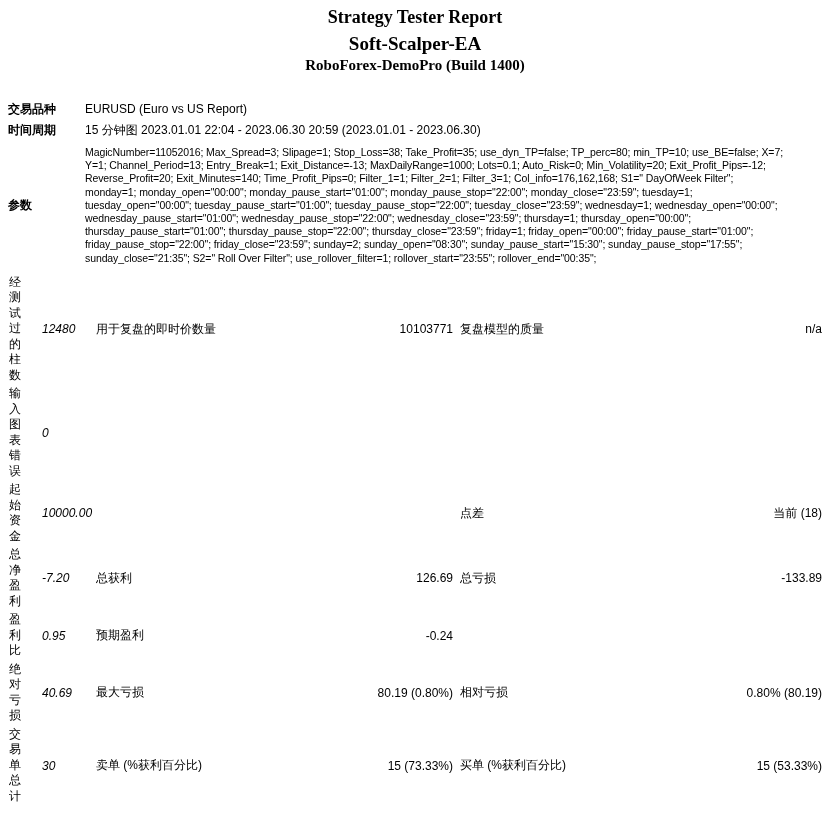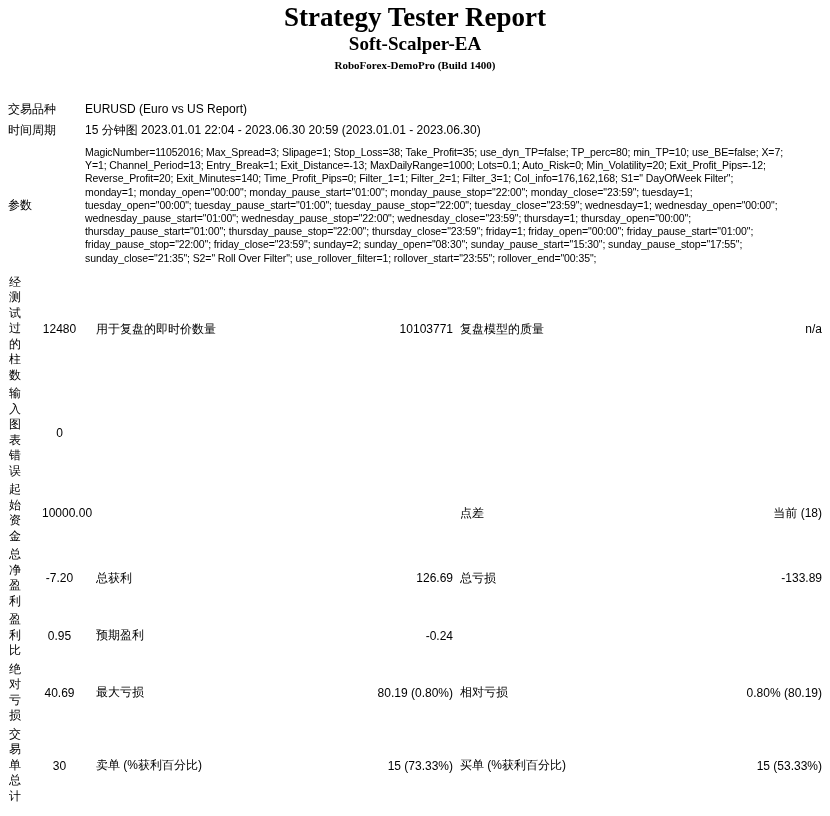--- a/index.html
+++ b/index.html
@@ -7,28 +7,28 @@
     width: 830px; height: 816px;
     background: #ffffff;
     color: #000000;
     font-family: "Liberation Sans", "DejaVu Sans", sans-serif;
     overflow: hidden;
   }
   .page { padding: 0 8px; }
 
   
   .report-header { text-align: center; font-family: "Liberation Serif", "DejaVu Serif", serif; }
-  .report-header h1 { font-size: 27px; font-weight: bold; margin-top: 3px; line-height: 29px; }
+  .report-header h1 { font-size: 18px; font-weight: bold; margin-top: 3px; line-height: 29px; }
   .report-header h2 { font-size: 19px; font-weight: bold; line-height: 24px; }
-  .report-header h3 { font-size: 11px; font-weight: bold; line-height: 18px; }
+  .report-header h3 { font-size: 15px; font-weight: bold; line-height: 18px; }
 
   
   .info-table { margin-top: 25px; font-size: 12px; }
   .info-row { display: grid; grid-template-columns: 77px 1fr; align-items: center; }
-  .info-row .i-label { padding: 3px 0; line-height: 15px; }
+  .info-row .i-label { padding: 3px 0; line-height: 15px; font-weight: bold; }
   .info-row .i-value { padding: 3px 0; line-height: 15px; }
   .info-row.params { align-items: center; margin-top: 2px; }
   .info-row.params .i-value {
     font-size: 10.5px;
     line-height: 13.2px;
     letter-spacing: -0.1px;
     white-space: pre-wrap;
     word-break: break-word;
   }
 
@@ -41,21 +41,21 @@
   }
   .c-rowlabel { display: flex; }
   .c-rowlabel .vlabel {
     display: inline-block;
     width: 14px;
     line-height: 15.5px;
     word-break: break-all;
     text-align: center;
     white-space: normal;
   }
-  .c-val1 { text-align: center; white-space: nowrap; }
+  .c-val1 { text-align: left; white-space: nowrap; font-style: italic; }
   .c-lab2 { padding-left: 19px; white-space: nowrap; overflow: hidden; }
   .c-val2 { text-align: right; white-space: nowrap; }
   .c-lab3 { padding-left: 7px; white-space: nowrap; overflow: hidden; }
   .c-val3 { text-align: right; white-space: nowrap; }
 </style>
 </head>
 <body>
 
 <div class="page">
 

